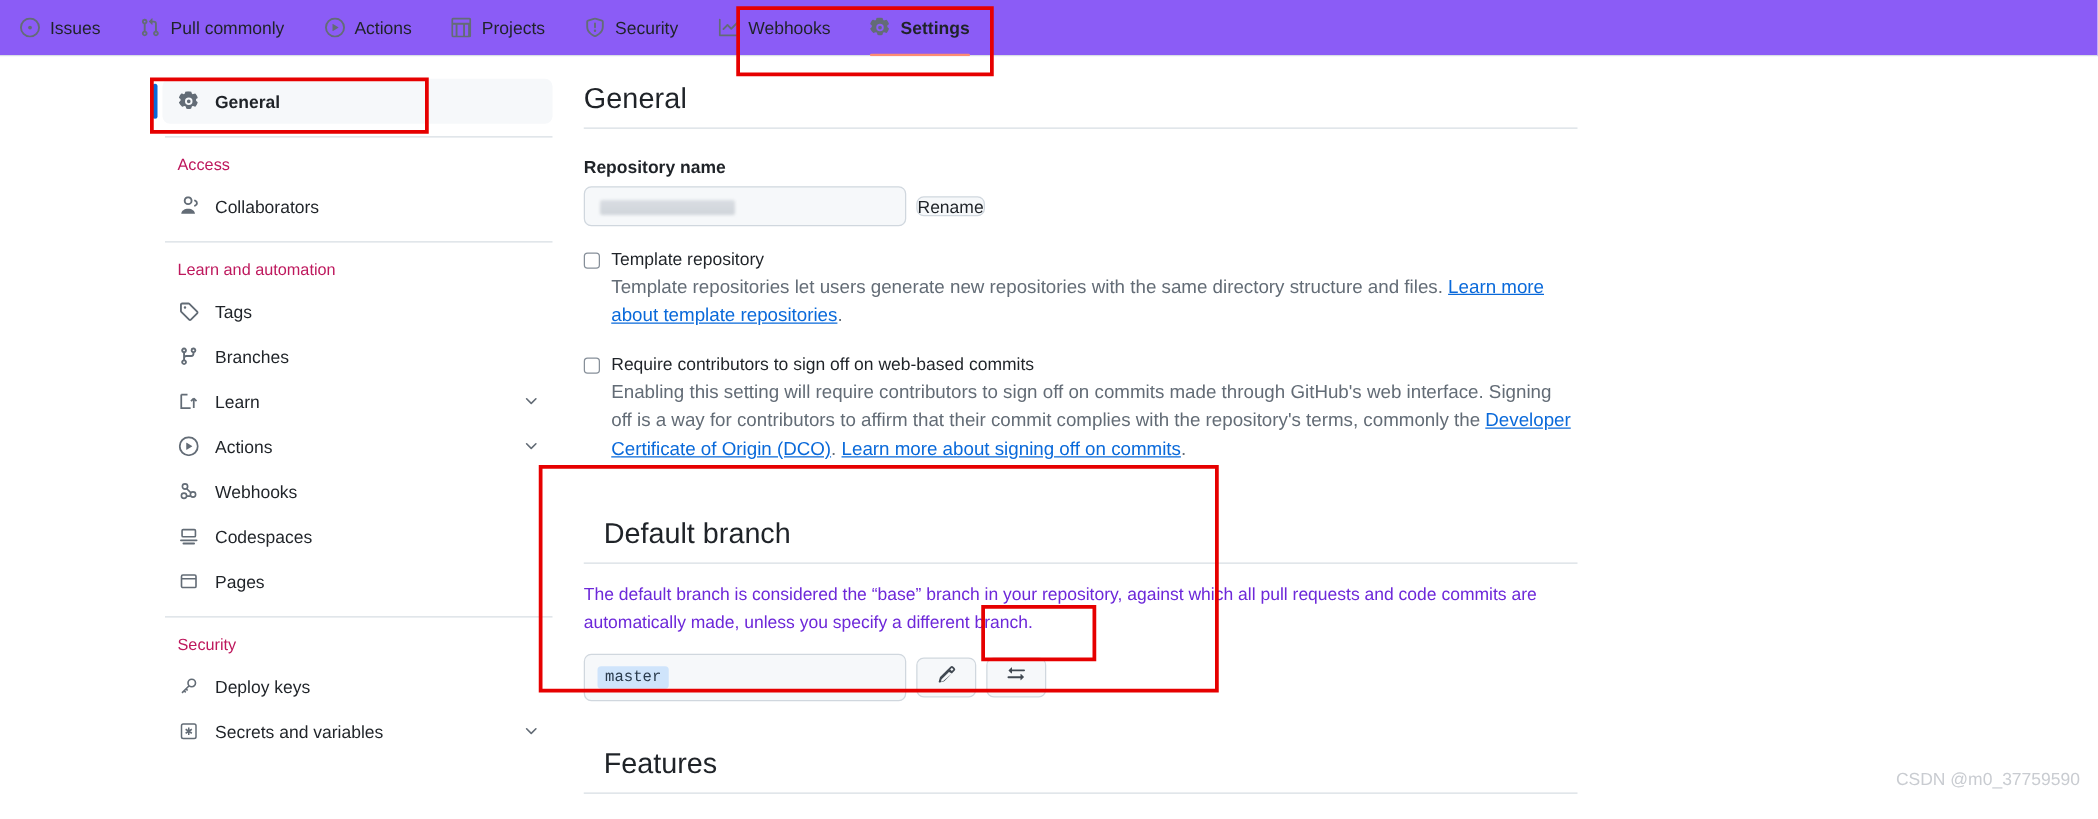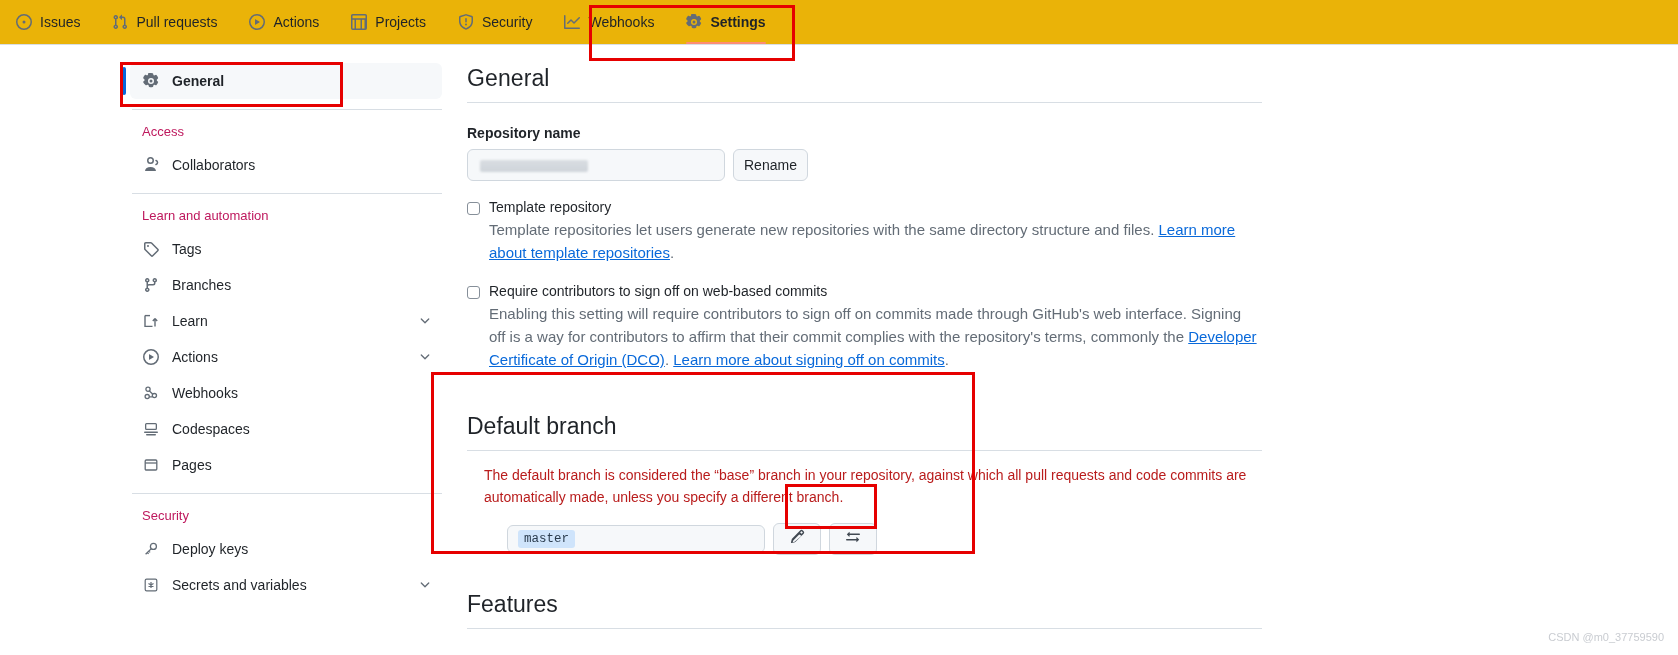--- a/index.html
+++ b/index.html
@@ -9,23 +9,23 @@
     background: #ffffff;
     font-family: "Liberation Sans", sans-serif;
     color: #1f2328;
     overflow: hidden;
   }
 
   
   .repo-nav {
     position: absolute; left: 0; top: 0;
     width: 1678px; height: 45px;
-    background: #eab308;
+    background: #8b5cf6;
     border-bottom: 1px solid #d8dee4;
-    display: flex; align-items: flex-end;
+    display: flex; align-items: center;
     padding-left: 0px;
   }
   .nav-item {
     display: flex; align-items: center; gap: 8px;
     height: 45px; padding: 0 16px;
     font-size: 14px; color: #1f2328;
     cursor: pointer; position: relative;
     white-space: nowrap;
   }
   .nav-item .nav-ico { color: #636c76; display: flex; align-items: center; }
@@ -76,21 +76,21 @@
     border: 1px solid #d0d7de; border-radius: 6px;
     background: #f6f8fa; display: flex; align-items: center;
     padding: 0 12px;
   }
   .redacted {
     width: 108px; height: 12px; border-radius: 2px;
     background: linear-gradient(180deg,#d9dde2 0%, #cfd4da 100%);
     filter: blur(1.3px); margin-top: 2px;
   }
   .btn {
-    height: 32px; padding: 0 10px;
+    height: 16px; padding: 0 0;
     border: 1px solid #d0d7de; border-radius: 6px;
     background: #f6f8fa; font-size: 14px; font-weight: 500;
     color: #1f2328; cursor: pointer;
     display: flex; align-items: center; justify-content: center;
     font-family: "Liberation Sans", sans-serif;
   }
   .icon-btn {
     width: 48px; height: 32px;
     border: 1px solid #d0d7de; border-radius: 6px;
     background: #f6f8fa; cursor: pointer;
@@ -105,40 +105,40 @@
     border: 1px solid #868f99; border-radius: 3px; background: #fff;
     flex: none; cursor: pointer;
   }
   .check-title { font-size: 14px; color: #1f2328; }
   .check-desc {
     font-size: 15px; color: #636c76; line-height: 1.55;
     margin-left: 22px; margin-top: 3px; max-width: 770px;
   }
   a.lnk { color: #0969da; text-decoration: underline; cursor: pointer; }
 
-  .branch-title { font-size: 23px; font-weight: 400; margin-top: 0; }
-  .branch-desc { font-size: 14px; color: #b91c1c; line-height: 1.55; margin-top: 14px; max-width: 785px; margin-left: 17px; }
+  .branch-title { font-size: 23px; font-weight: 400; margin-top: 0; margin-left: 16px; }
+  .branch-desc { font-size: 14px; color: #6d28d9; line-height: 1.55; margin-top: 14px; max-width: 785px; }
   .branch-input {
-    width: 258px; height: 28px;
+    width: 258px; height: 38px;
     border: 1px solid #d0d7de; border-radius: 6px;
-    background: #f6f8fa; display: flex; align-items: center; padding: 0 10px; margin-left: 40px;
+    background: #f6f8fa; display: flex; align-items: center; padding: 0 10px;
   }
   .branch-chip {
     background: #cfe4fb; color: #2a3b4d; border-radius: 3px;
     font-family: "Liberation Mono", monospace; font-size: 12.5px;
     padding: 2px 6px;
   }
 
   
   .annot { position: absolute; border: 3px solid #e60000; pointer-events: none; }
 
   
   .watermark {
-    position: absolute; right: 14px; bottom: 12px;
-    font-size: 11px; color: #c9ccd1;
+    position: absolute; right: 14px; bottom: 24px;
+    font-size: 14px; color: #c9ccd1;
     font-family: "Liberation Sans", sans-serif;
   }
 </style>
 </head>
 <body>
 
 <div class="repo-nav">
 
   <div class="nav-item">
     <span class="nav-ico">
@@ -149,21 +149,21 @@
     </span>
     <span>Issues</span>
   </div>
 
   <div class="nav-item">
     <span class="nav-ico">
       <svg width="16" height="16" viewBox="0 0 16 16" fill="currentColor">
           <path d="M1.5 3.25a2.25 2.25 0 113 2.122v5.256a2.251 2.251 0 11-1.5 0V5.372A2.25 2.25 0 011.5 3.25zm5.677-.177L9.573.677A.25.25 0 0110 .854V2.5h1A2.5 2.5 0 0113.5 5v5.628a2.251 2.251 0 11-1.5 0V5a1 1 0 00-1-1h-1v1.646a.25.25 0 01-.427.177L7.177 3.427a.25.25 0 010-.354zM3.75 2.5a.75.75 0 100 1.5.75.75 0 000-1.5zm0 9.5a.75.75 0 100 1.5.75.75 0 000-1.5zm8.25.75a.75.75 0 101.5 0 .75.75 0 00-1.5 0z"></path>
         </svg>
     </span>
-    <span>Pull requests</span>
+    <span>Pull commonly</span>
   </div>
 
   <div class="nav-item">
     <span class="nav-ico">
       <svg width="16" height="16" viewBox="0 0 16 16" fill="currentColor">
           <path d="M8 0a8 8 0 110 16A8 8 0 018 0zM1.5 8a6.5 6.5 0 1013 0 6.5 6.5 0 00-13 0zm4.879-2.773 4.264 2.559a.25.25 0 010 .428l-4.264 2.559A.25.25 0 016 10.559V5.442a.25.25 0 01.379-.215z"></path>
         </svg>
     </span>
     <span>Actions</span>
   </div>

